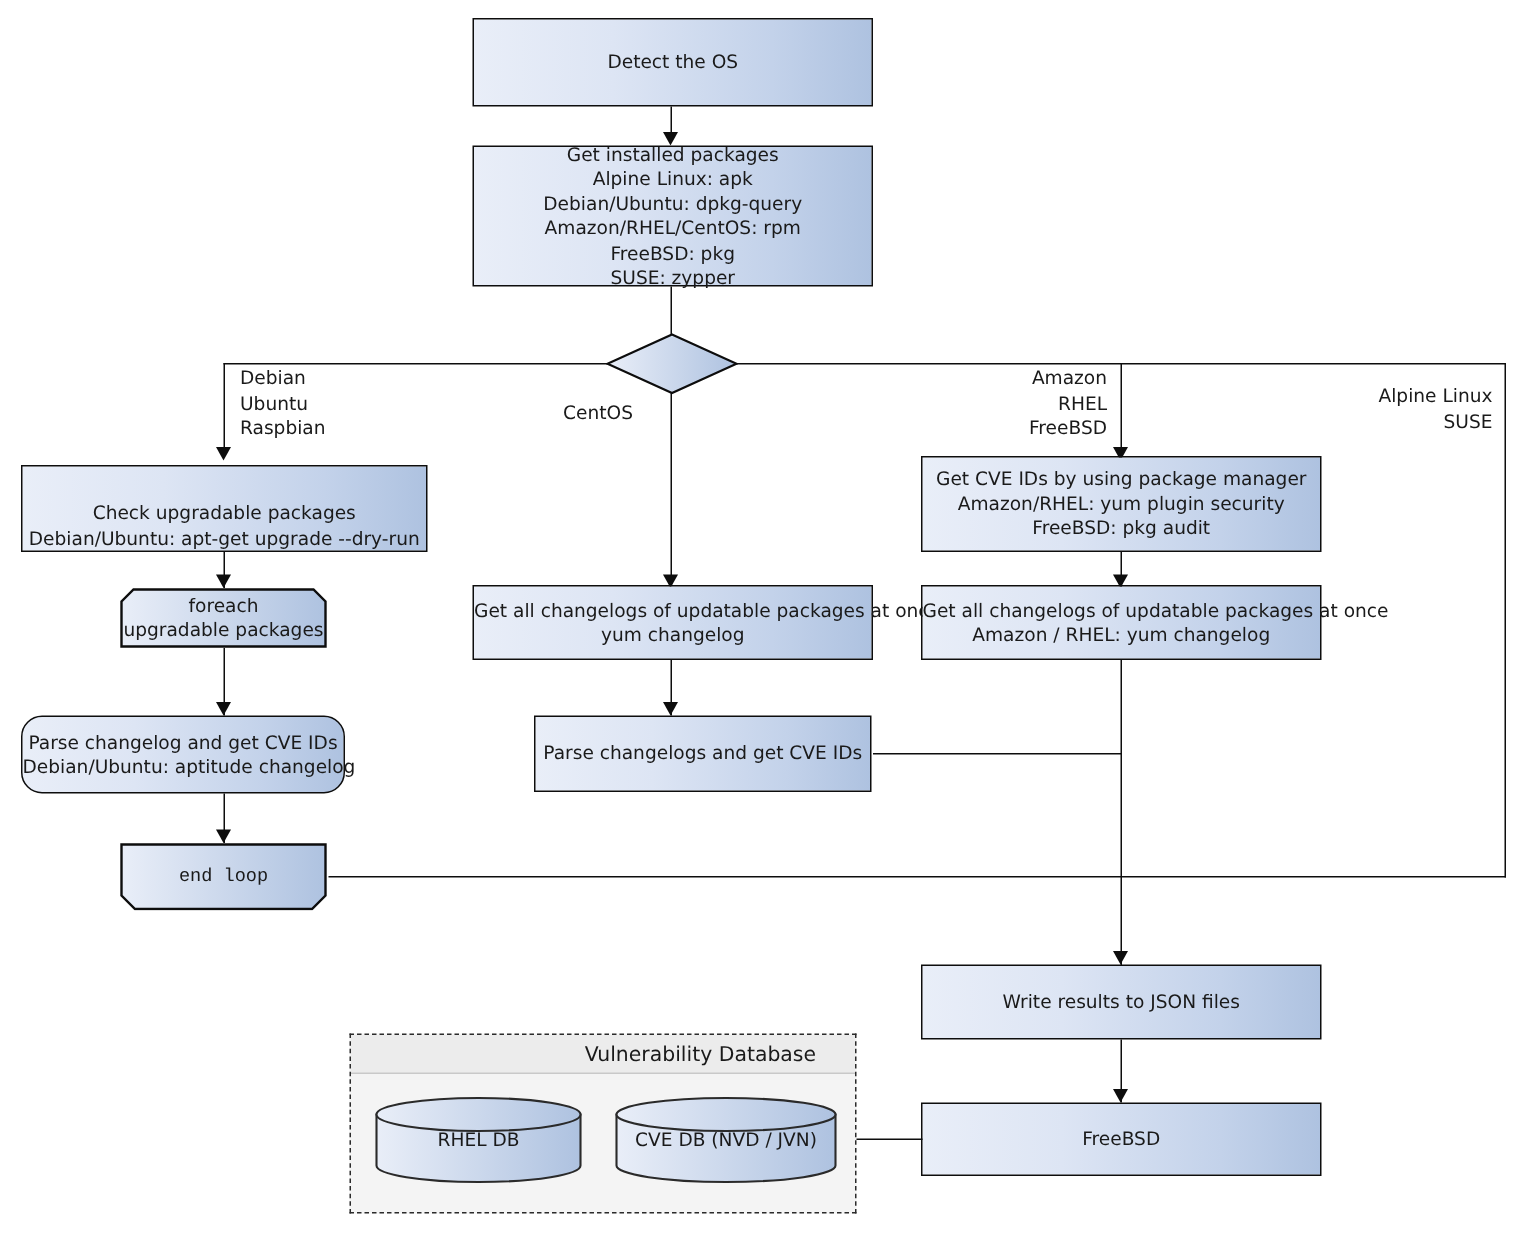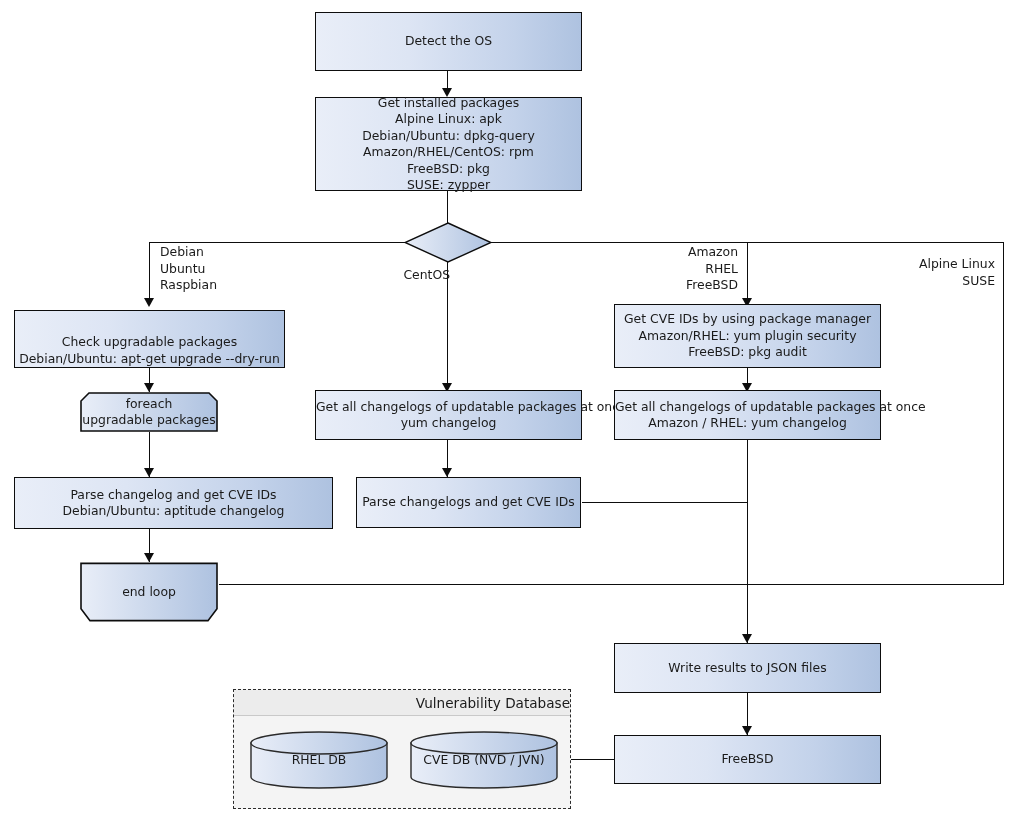--- a/index.html
+++ b/index.html
@@ -87,21 +87,21 @@
   }
   .group-header {
     position: absolute;
     left: 0; right: 0; top: 0;
     height: 26px;
     background: #ececec;
     border-bottom: 1.1px solid #c9c9c9;
     display: flex;
     align-items: center;
     justify-content: flex-end;
-    padding-right: 0;
+    padding-right: 26px;
     box-sizing: border-box;
     font-size: 13.6px;
     color: #1a1a1a;
   }
   .cyl {
     position: absolute;
     z-index: 3;
   }
   .cyl svg { display:block; }
   .cyl-label {
@@ -178,21 +178,21 @@
         <linearGradient id="dg" x1="0" y1="0" x2="1" y2="0">
           <stop offset="0%" stop-color="#e9eef8"></stop>
           <stop offset="100%" stop-color="#aec2e0"></stop>
         </linearGradient>
       </defs>
       <polygon points="44,1 87,20.5 44,40 1,20.5" fill="url(#dg)" stroke="#0d0d0d" stroke-width="1.4"></polygon>
     </svg>
   </div>
 
   <div class="branch-label lft" style="left:160px; top:244px;">Debian<br>Ubuntu<br>Raspbian</div>
-  <div class="branch-label rgt" style="left:340px; top:267px; width:110px;">CentOS</div>
+  <div class="branch-label rgt" style="left:312px; top:267px; width:110px;">CentOS</div>
   <div class="branch-label rgt" style="left:620px; top:244px; width:118px;">Amazon<br>RHEL<br>FreeBSD</div>
   <div class="branch-label rgt" style="left:880px; top:256px; width:115px;">Alpine Linux<br>SUSE</div>
 
   <div class="node" style="left:14px; top:310px; width:271px; height:58px;align-items:flex-end;">
     <span class="txt">Check upgradable packages<br>Debian/Ubuntu: apt-get upgrade --dry-run</span>
   </div>
 
   <div class="node loopstart" style="left:80px; top:392px; width:138px; height:40px;">
     <span class="loopshape">
       <svg viewBox="0 0 138 40" preserveAspectRatio="none">
@@ -201,25 +201,25 @@
             <stop offset="0%" stop-color="#e9eef8"></stop>
             <stop offset="100%" stop-color="#aec2e0"></stop>
           </linearGradient>
         </defs>
         <polygon points="9,1 129,1 137,9 137,39 1,39 1,9" fill="url(#lg1)" stroke="#0d0d0d" stroke-width="1.6" vector-effect="non-scaling-stroke"></polygon>
       </svg>
     </span>
     <span class="txt" style="position:relative;">foreach<br>upgradable  packages</span>
   </div>
 
-  <div class="node" style="left:14px; top:477px; width:319px; height:52px;">
+  <div class="node" style="left:14px; top:477px; width:216px; height:52px;border-radius:14px;">
     <span class="txt">Parse changelog and get  CVE IDs<br>Debian/Ubuntu: aptitude changelog</span>
   </div>
 
-  <div class="node loopstart" style="left:80px; top:562px; width:138px; height:60px;">
+  <div class="node loopstart" style="left:80px; top:562px; width:138px; height:45px;font-family:Liberation Mono, monospace;">
     <span class="loopshape">
       <svg viewBox="0 0 138 45" preserveAspectRatio="none">
         <defs>
           <linearGradient id="lg2" x1="0" y1="0" x2="1" y2="0">
             <stop offset="0%" stop-color="#e9eef8"></stop>
             <stop offset="100%" stop-color="#aec2e0"></stop>
           </linearGradient>
         </defs>
         <polygon points="1,1 137,1 137,35 128,44 10,44 1,35" fill="url(#lg2)" stroke="#0d0d0d" stroke-width="1.6" vector-effect="non-scaling-stroke"></polygon>
       </svg>

